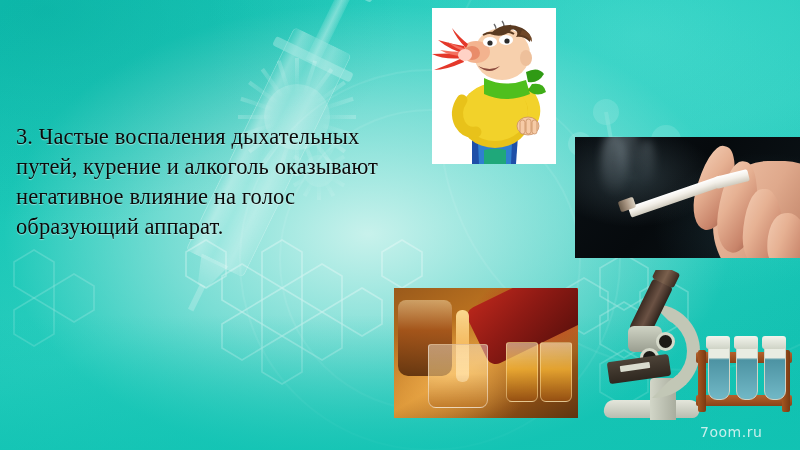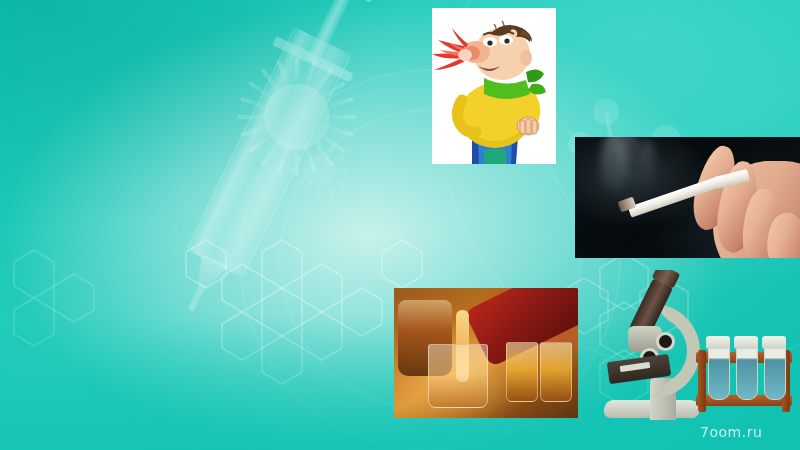--- a/index.html
+++ b/index.html
@@ -496,20 +496,21 @@
     <div class="syr-plunger-top"></div>
     <div class="syr-plunger-rod"></div>
     <div class="syr-flange"></div>
     <div class="syr-barrel"></div>
     <div class="syr-cone"></div>
     <div class="syr-needle"></div>
   </div>
 
   <div class="bg-bottom-wash"></div>
 
+  <div class="caption">3. Частые воспаления дыхательных путей, курение и алкоголь оказывают негативное влияние на голос образующий аппарат.</div>
 
   <div class="pic" id="pic-sneeze">
     <svg class="cartoon" viewBox="0 0 124 156" preserveAspectRatio="xMidYMid meet">
 
       <g stroke="#6b6b6b" stroke-width="1.4" fill="none">
         <path d="M62 16 q4 5 0 10 q-4 5 0 10"></path>
         <path d="M70 13 q4 5 0 10 q-4 5 0 10"></path>
         <path d="M78 17 q4 5 0 10 q-4 5 0 10"></path>
       </g>
 

